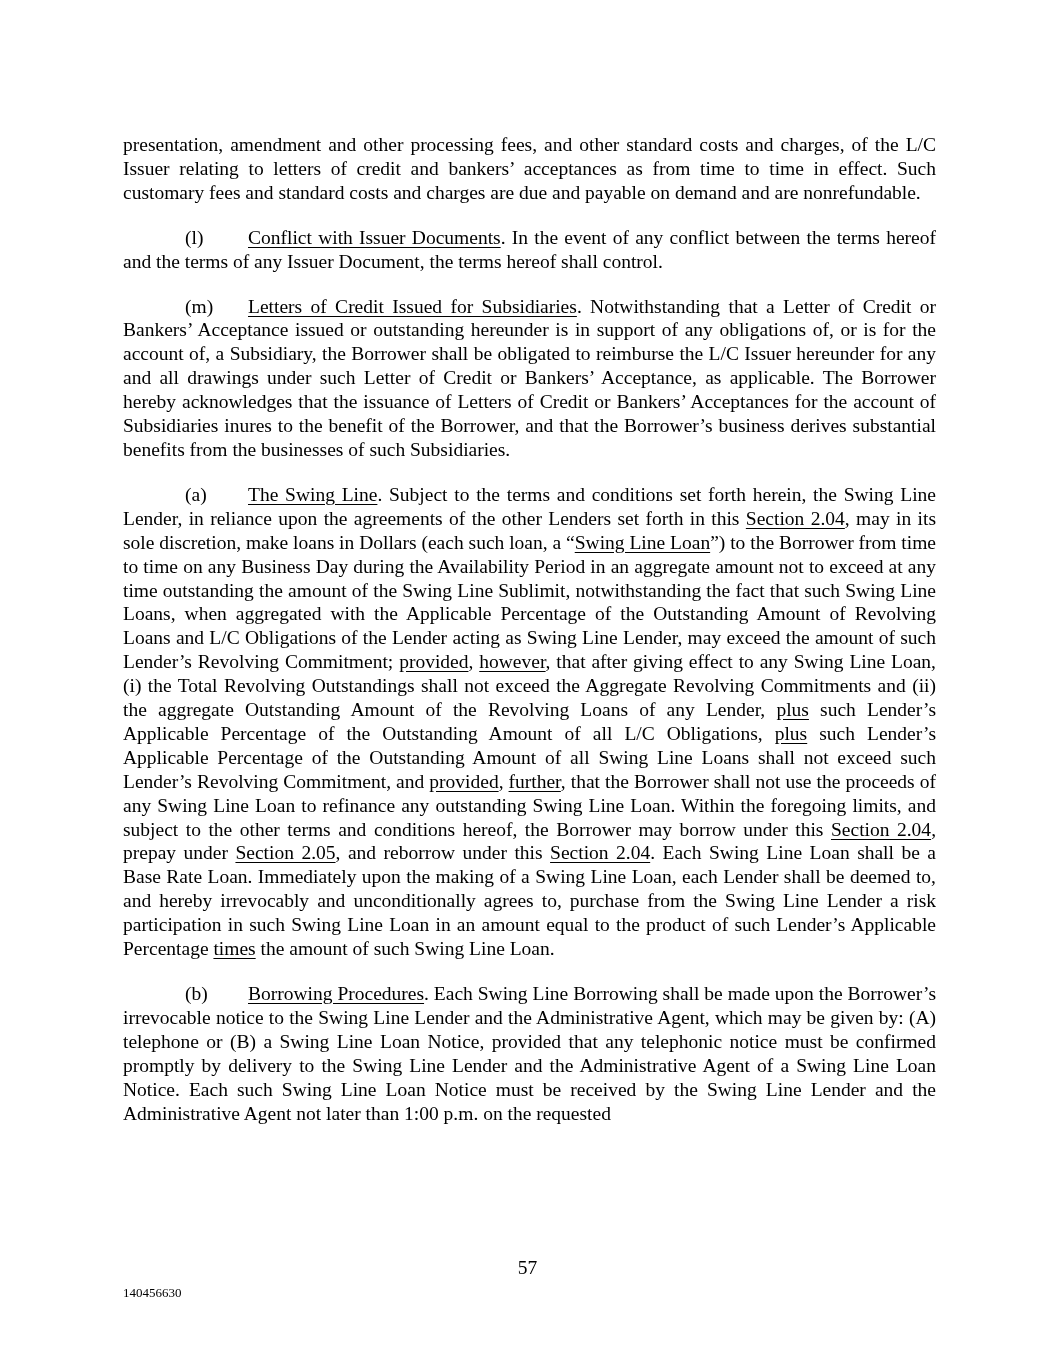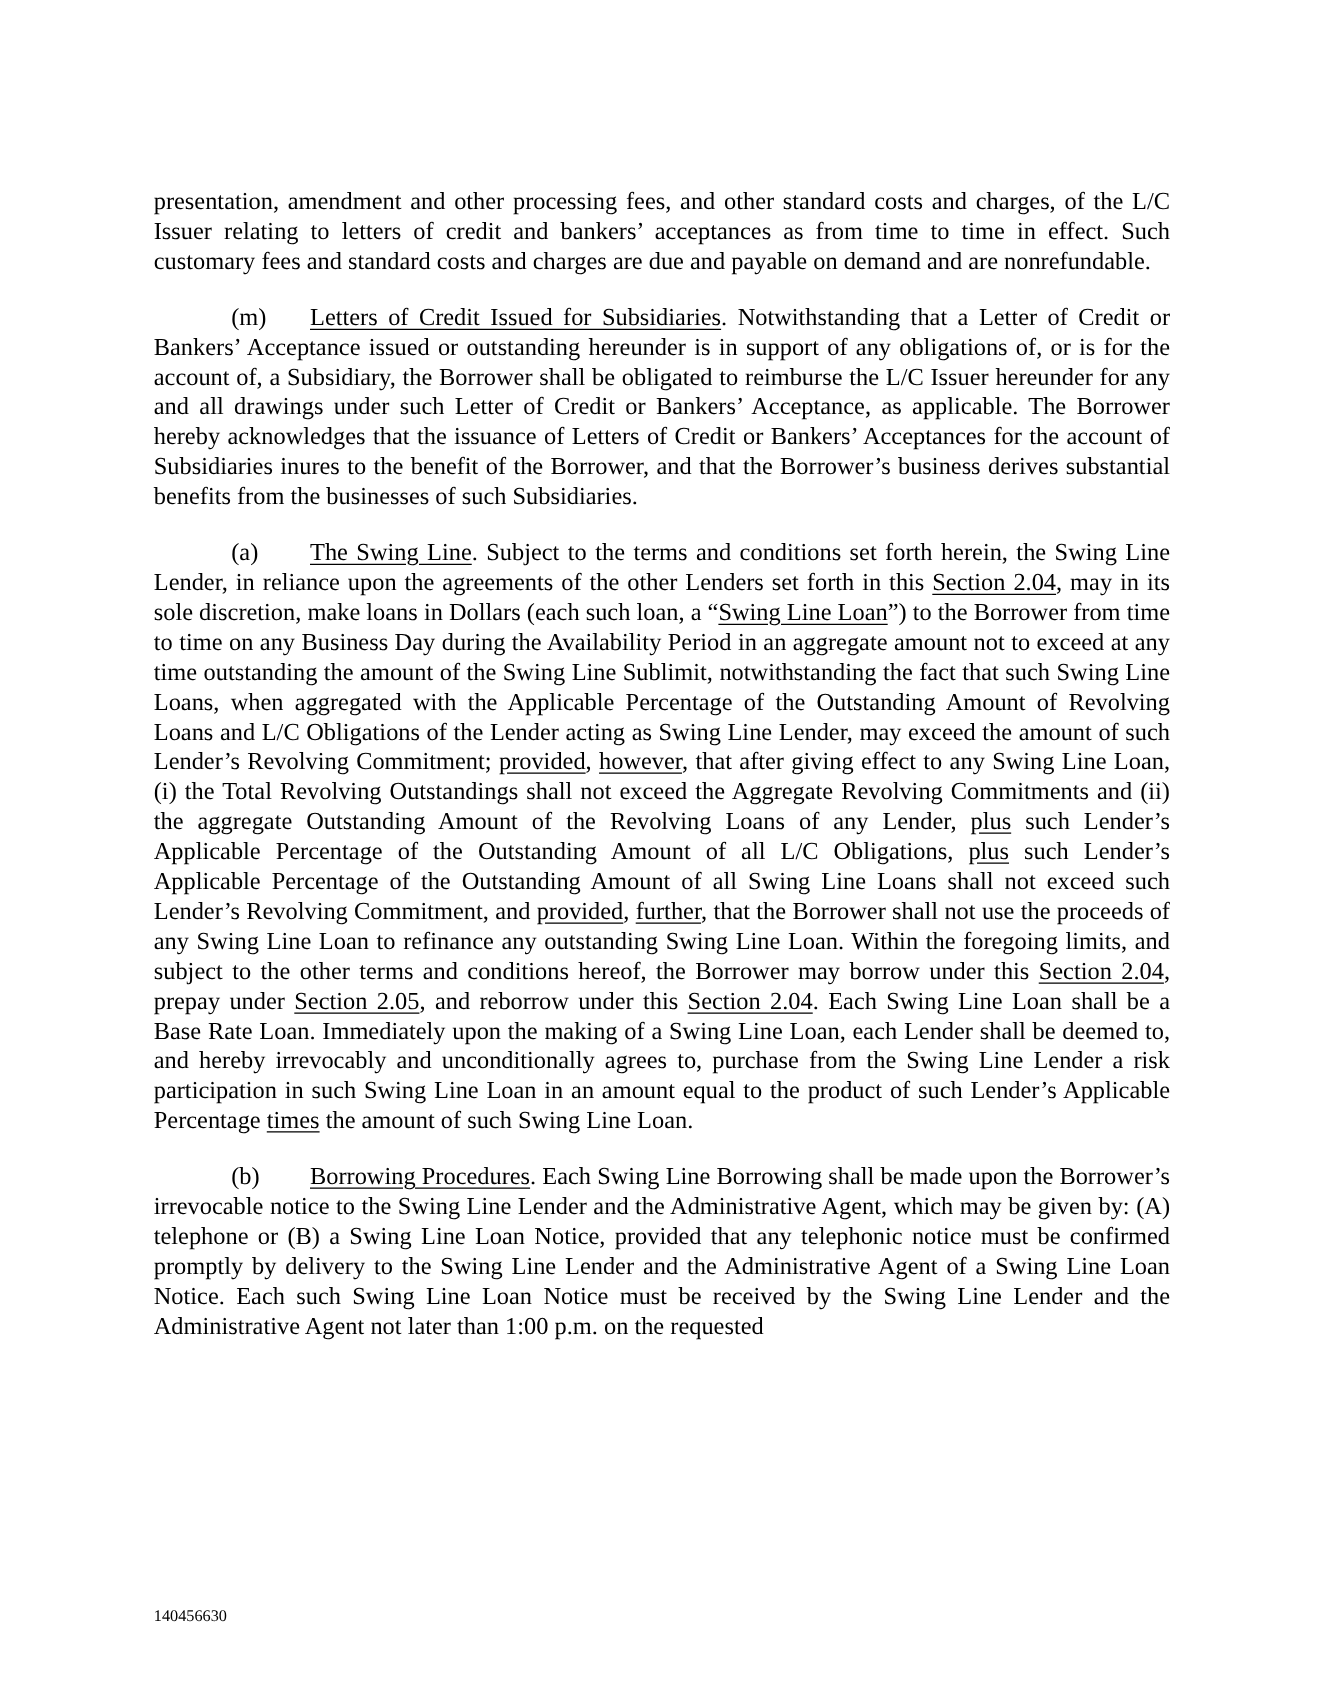--- a/index.html
+++ b/index.html
@@ -10,21 +10,20 @@
     background: #ffffff;
     color: #000000;
     font-family: "Liberation Serif", serif;
     overflow: hidden;
   }
   .content {
     position: absolute;
     left: 123px;
     top: 133px;
     width: 813px;
-    margin-top: 17px;
   }
   .content p {
     margin: 0 0 21px 0;
     font-size: 19.5px;
     line-height: 23.9px;
     text-align: justify;
   }
   p.indented { text-indent: 62px; }
   p.heading  { text-indent: 62px; font-weight: bold; text-align: left; }
   .label {
@@ -49,18 +48,20 @@
     font-size: 13px;
     line-height: 15px;
   }
 </style>
 </head>
 <body>
 
 <div class="page">
   <div class="content">
       <p><span>presentation, amendment and other processing fees, and other standard costs and charges, of the L/C Issuer relating to letters of credit and bankers’ acceptances as from time to time in effect.  Such customary fees and standard costs and charges are due and payable on demand and are nonrefundable.</span></p>
+      <p class="indented"><span class="label">(l)</span><span class="u">Conflict with Issuer Documents</span><span>.  In the event of any conflict between the terms hereof and the terms of any Issuer Document, the terms hereof shall control.</span></p>
       <p class="indented"><span class="label">(m)</span><span class="u">Letters of Credit Issued for Subsidiaries</span><span>.  Notwithstanding that a Letter of Credit or Bankers’ Acceptance issued or outstanding hereunder is in support of any obligations of, or is for the account of, a Subsidiary, the Borrower shall be obligated to reimburse the L/C Issuer hereunder for any and all drawings under such Letter of Credit or Bankers’ Acceptance, as applicable.  The Borrower hereby acknowledges that the issuance of Letters of Credit or Bankers’ Acceptances for the account of Subsidiaries inures to the benefit of the Borrower, and that the Borrower’s business derives substantial benefits from the businesses of such Subsidiaries.</span></p>
       <p class="indented"><span class="label">(a)</span><span class="u">The Swing Line</span><span>.  Subject to the terms and conditions set forth herein, the Swing Line Lender, in reliance upon the agreements of the other Lenders set forth in this </span><span class="u">Section 2.04</span><span>, may in its sole discretion, make loans in Dollars (each such loan, a “</span><span class="u">Swing Line Loan</span><span>”) to the Borrower from time to time on any Business Day during the Availability Period in an aggregate amount not to exceed at any time outstanding the amount of the Swing Line Sublimit, notwithstanding the fact that such Swing Line Loans, when aggregated with the Applicable Percentage of the Outstanding Amount of Revolving Loans and L/C Obligations of the Lender acting as Swing Line Lender, may exceed the amount of such Lender’s Revolving Commitment; </span><span class="u">provided</span><span>, </span><span class="u">however</span><span>, that after giving effect to any Swing Line Loan, (i) the Total Revolving Outstandings shall not exceed the Aggregate Revolving Commitments and (ii) the aggregate Outstanding Amount of the Revolving Loans of any Lender, </span><span class="u">plus</span><span> such Lender’s Applicable Percentage of the Outstanding Amount of all L/C Obligations, </span><span class="u">plus</span><span> such Lender’s Applicable Percentage of the Outstanding Amount of all Swing Line Loans shall not exceed such Lender’s Revolving Commitment, and </span><span class="u">provided</span><span>, </span><span class="u">further</span><span>, that the Borrower shall not use the proceeds of any Swing Line Loan to refinance any outstanding Swing Line Loan.  Within the foregoing limits, and subject to the other terms and conditions hereof, the Borrower may borrow under this </span><span class="u">Section 2.04</span><span>, prepay under </span><span class="u">Section 2.05</span><span>, and reborrow under this </span><span class="u">Section 2.04</span><span>.  Each Swing Line Loan shall be a Base Rate Loan.  Immediately upon the making of a Swing Line Loan, each Lender shall be deemed to, and hereby irrevocably and unconditionally agrees to, purchase from the Swing Line Lender a risk participation in such Swing Line Loan in an amount equal to the product of such Lender’s Applicable Percentage </span><span class="u">times</span><span> the amount of such Swing Line Loan.</span></p>
       <p class="indented"><span class="label">(b)</span><span class="u">Borrowing Procedures</span><span>.  Each Swing Line Borrowing shall be made upon the Borrower’s irrevocable notice to the Swing Line Lender and the Administrative Agent, which may be given by: (A) telephone or (B) a Swing Line Loan Notice, provided that any telephonic notice must be confirmed promptly by delivery to the Swing Line Lender and the Administrative Agent of a Swing Line Loan Notice.  Each such Swing Line Loan Notice must be received by the Swing Line Lender and the Administrative Agent not later than 1:00 p.m. on the requested</span></p>
     </div>
+  <div class="page-number">57</div>
   <div class="doc-number">140456630</div>
 </div>
 
 </body></html>

